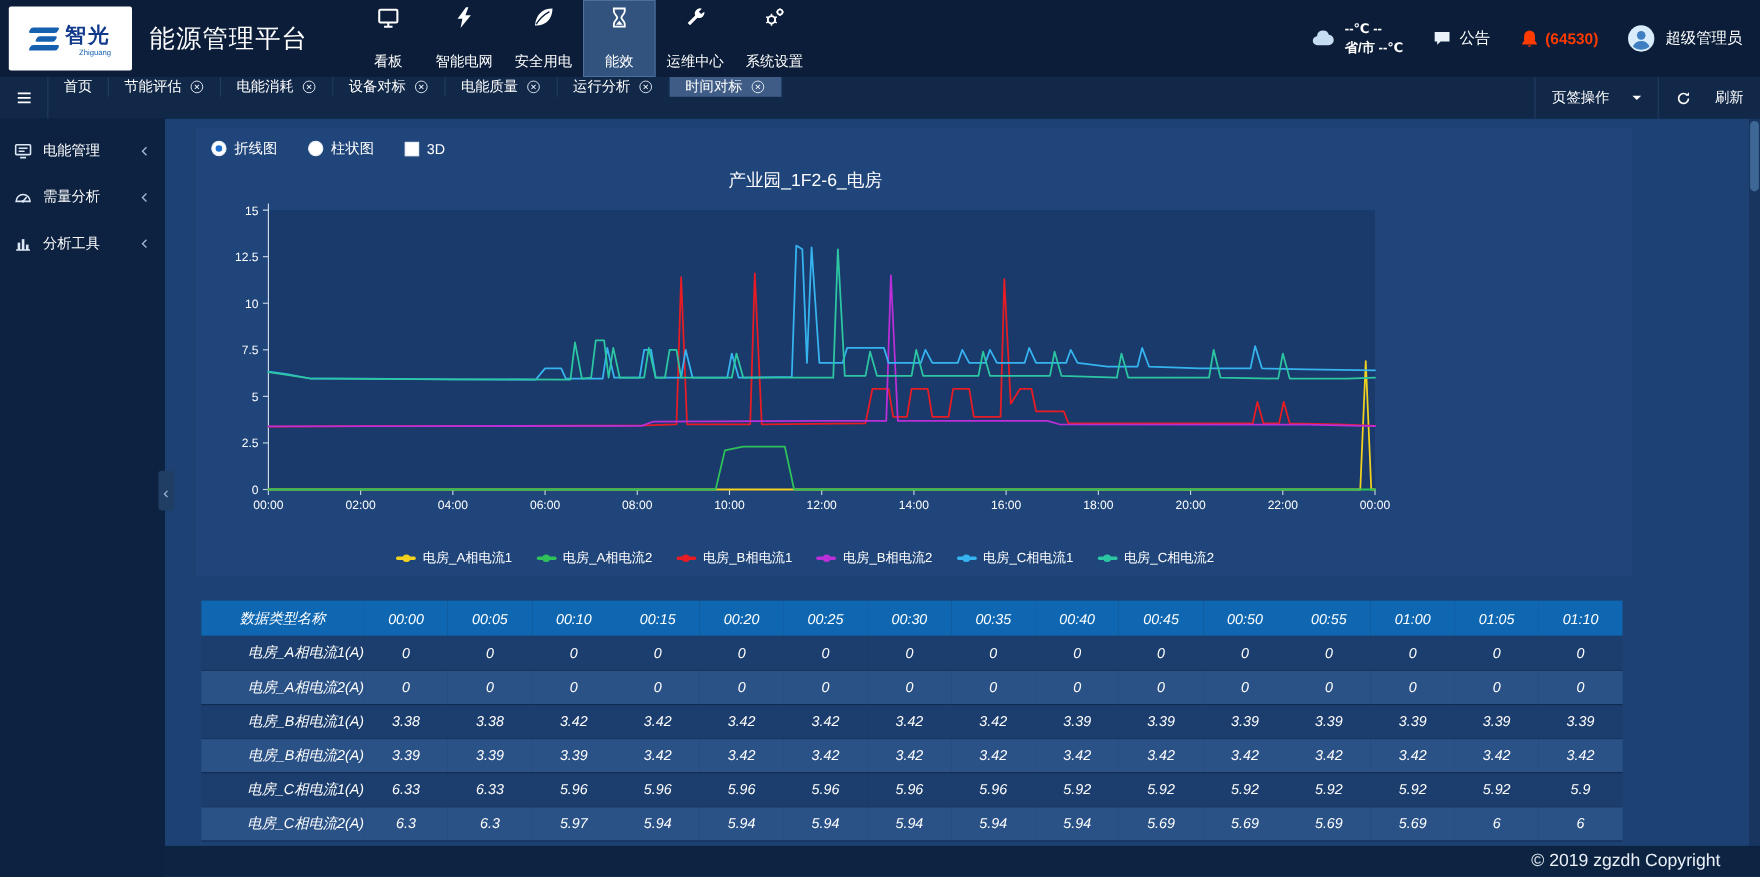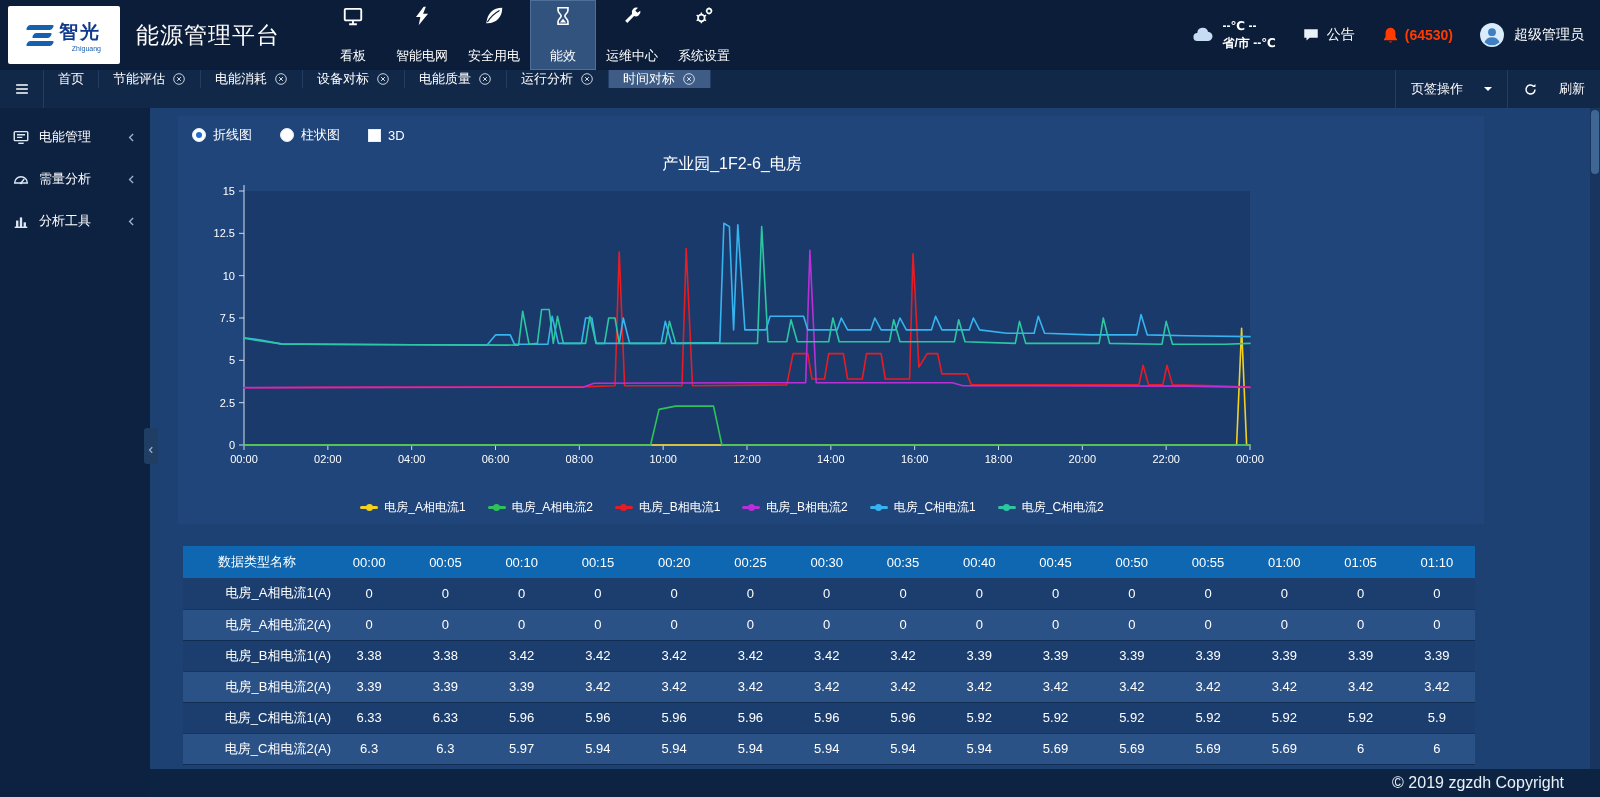--- a/index.html
+++ b/index.html
@@ -63,21 +63,21 @@
   .checkbox-box{width:13px;height:13px;border:1px solid #e8eef5;background:#fff;flex:none;}
   .chart-area{width:1080px;}
   .chart-title{text-align:center;font-size:16px;margin:6px 0 2px;}
   svg.chart{display:block;width:1080px;height:302px;}
   .legend{display:flex;justify-content:center;gap:22px;margin-top:20px;font-size:12px;}
   .legend-item{display:flex;align-items:center;gap:6px;cursor:pointer;}
   .legend-marker{display:inline-block;width:18px;height:2.5px;border-radius:2px;position:relative;}
   .legend-marker::after{content:"";position:absolute;left:5.5px;top:-2.2px;width:7px;height:7px;border-radius:50%;background:inherit;}
 
   
-  .table-wrap{width:1292px;margin:22px 0 0 5px;}
+  .table-wrap{width:1292px;margin:22px 0 0 5px;font-style:italic;}
   table.data-table{width:100%;border-collapse:collapse;font-size:13px;table-layout:fixed;}
   .data-table th{background:#0e67b0;height:32px;font-weight:normal;text-align:center;}
   .data-table th.name-col{width:148px;}
   .data-table td{height:31px;text-align:center;}
   .data-table tbody tr{border-bottom:1px solid rgba(10,30,60,0.55);}
   .data-table tbody tr:nth-child(odd){background:#1c3e6e;}
   .data-table tbody tr:nth-child(even){background:#2b5287;}
   .data-table td.row-name{text-align:right;padding-left:14px;}
   .hscroll{height:10px;background:#16335c;margin-top:5px;border-radius:5px;position:relative;width:100%;}
   .hscroll-thumb{position:absolute;left:0;top:0;height:10px;width:86%;background:#4f7cae;border-radius:5px;}

